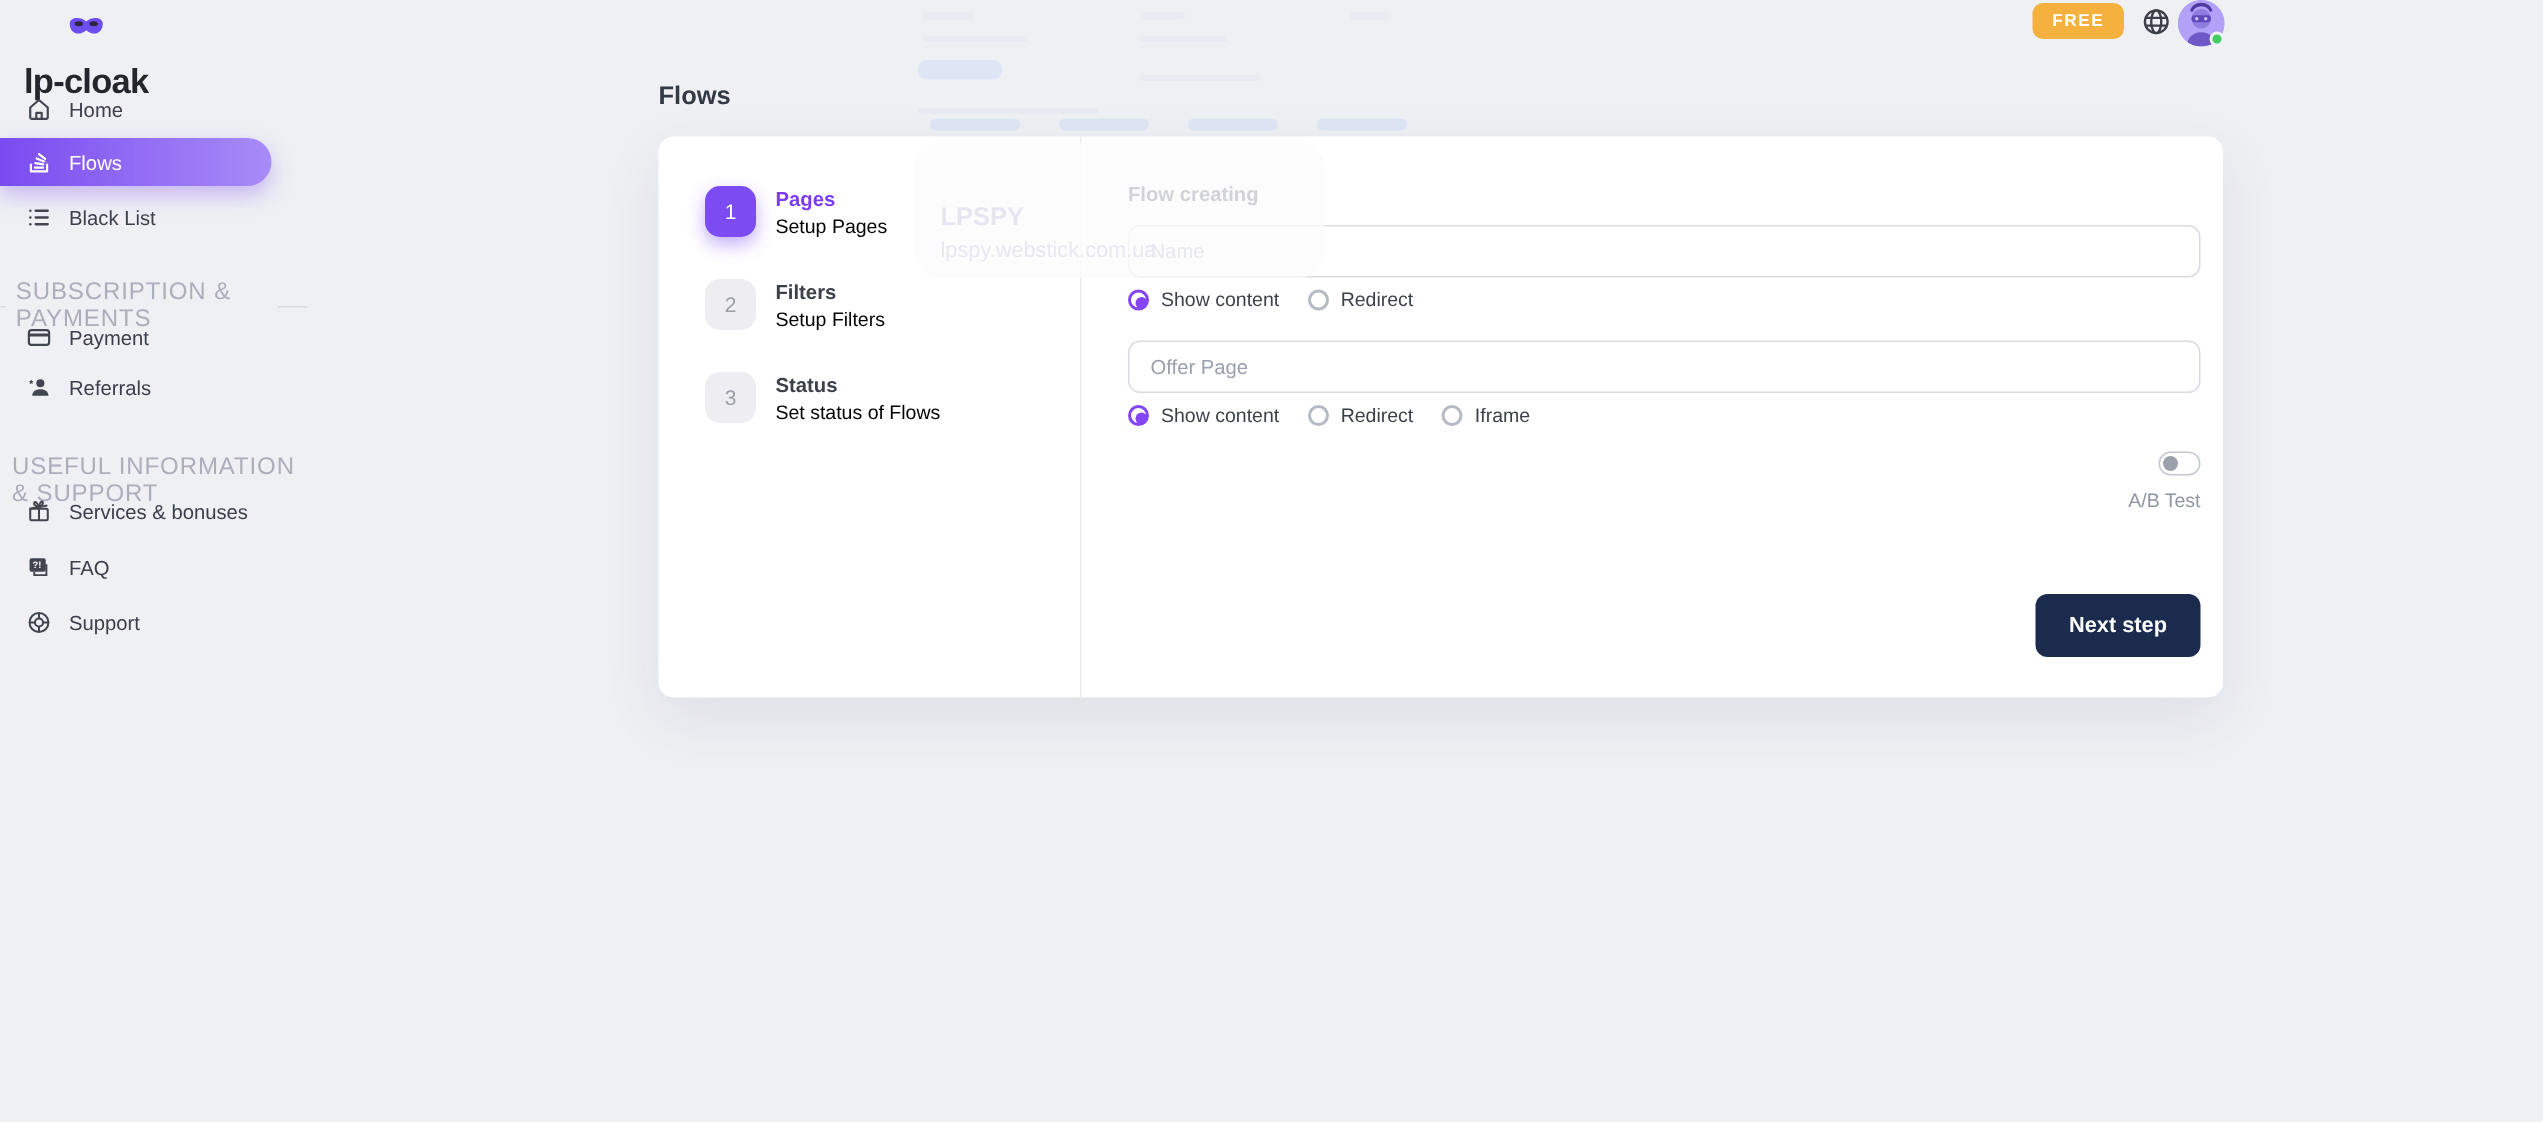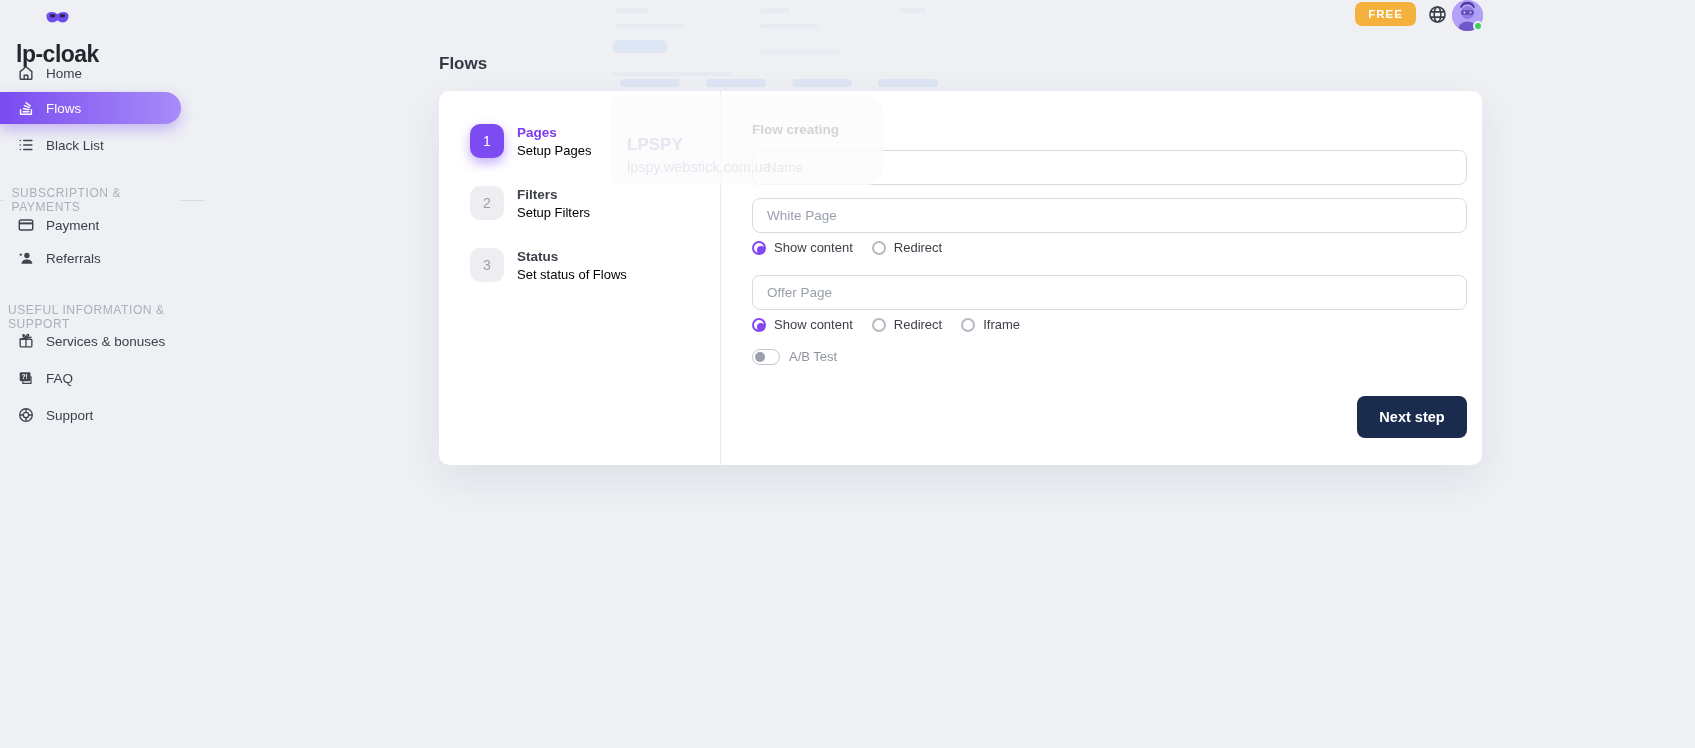--- a/index.html
+++ b/index.html
@@ -10,21 +10,21 @@
   
   .sidebar { position:absolute; left:0; top:0; width:210px; height:748px; }
   .logo { position:absolute; left:16px; top:6px; display:flex; align-items:center; gap:8px;flex-direction:column; }
   .logo-text { font-size:23px; font-weight:800; color:#24262e; letter-spacing:-0.5px; }
   .nav-item { position:absolute; left:0; display:flex; align-items:center; gap:11px; height:32px; padding-left:17px; width:200px; cursor:pointer; }
   .nav-item .lbl { font-size:13.5px; color:#3a3f4b; }
   .nav-item.active { width:181px; border-radius:0 999px 999px 0; background:linear-gradient(90deg,#7a4bf0,#a88cf8); box-shadow:0 6px 14px rgba(122,75,240,.35); }
   .nav-item.active .lbl { color:#ffffff; }
   .icon16 { width:18px; height:18px; flex:0 0 18px; display:flex; align-items:center; justify-content:center; }
   .sec-title { position:absolute; left:0; width:205px; display:flex; align-items:center; gap:7px;
-               font-size:12px; letter-spacing:0.6px; color:#abaebb; font-weight:400; }
+               font-size:16px; letter-spacing:0.6px; color:#abaebb; font-weight:400; }
   .sec-title.with-lines::before { content:""; width:5px; height:1px; background:#d9dbe3; }
   .sec-title.with-lines::after { content:""; width:28px; height:1px; background:#d9dbe3; }
   .sec-title.plain { padding-left:8px; }
 
   
   .plan-badge { position:absolute; left:1355px; top:2px; width:61px; height:24px; background:#f5b13d;
                 border-radius:7px; color:#fff; font-size:11.5px; font-weight:700; letter-spacing:1px;
                 display:flex; align-items:center; justify-content:center; cursor:pointer; }
   .globe-btn { position:absolute; left:1427px; top:4px; width:21px; height:21px; cursor:pointer; }
   .avatar { position:absolute; left:1452px; top:0px; width:31px; height:31px; border-radius:50%;
@@ -63,21 +63,21 @@
         font-family:"Liberation Sans", sans-serif; }
   .tb::placeholder { color:#9aa0ab; }
   .tb.first { margin-top:13px; }
   .tb.gap { margin-top:20px; }
   .radio-row { display:flex; align-items:center; gap:19px; margin-top:7px; height:15px; }
   .radio-opt { display:flex; align-items:center; gap:8px; cursor:pointer; }
   .radio { width:14px; height:14px; border-radius:50%; border:2px solid #b6bac4; background:#fff; position:relative; }
   .radio.sel { border-color:#8445f5; }
   .radio.sel::after { content:""; position:absolute; left:3px; top:3px; width:8px; height:8px; border-radius:50%; background:#8445f5; }
   .radio-lbl { font-size:13px; color:#3c4049; }
-  .toggle-row { display:flex; align-items:flex-start; gap:9px; margin-top:17px; }
+  .toggle-row { display:flex; align-items:flex-end; gap:9px; margin-top:17px;flex-direction:column; }
   .toggle { width:28px; height:16px; border-radius:9px; border:1.5px solid #c3c7d1; background:#fff; position:relative; cursor:pointer; }
   .toggle .knob { position:absolute; left:1.5px; top:1.5px; width:10px; height:10px; border-radius:50%; background:#9ba0ab; }
   .toggle-lbl { font-size:13px; color:#8f95a1; }
   .submit-btn { position:absolute; left:918px; top:305px; width:110px; height:42px; background:#1a2b4e;
                 border:none; border-radius:8px; color:#fff; font-size:14.5px; font-weight:700;
                 cursor:pointer; font-family:"Liberation Sans", sans-serif; }
 </style>
 </head>
 <body>
 
@@ -262,21 +262,20 @@
           <div class="step-s">Set status of Flows</div>
         </div>
       </div>
     </div>
 
     <div class="form-col">
       <div class="form-title">Flow creating</div>
 
       <input class="tb first" type="text" placeholder="Name" style="">
 
-      <input class="tb gap" type="text" style="margin-top: 13px;" placeholder="White Page">
 
       <div class="radio-row">
         <span class="radio-opt">
           <span class="radio sel"></span>
           <span class="radio-lbl">Show content</span>
         </span>
         <span class="radio-opt">
           <span class="radio"></span>
           <span class="radio-lbl">Redirect</span>
         </span>

